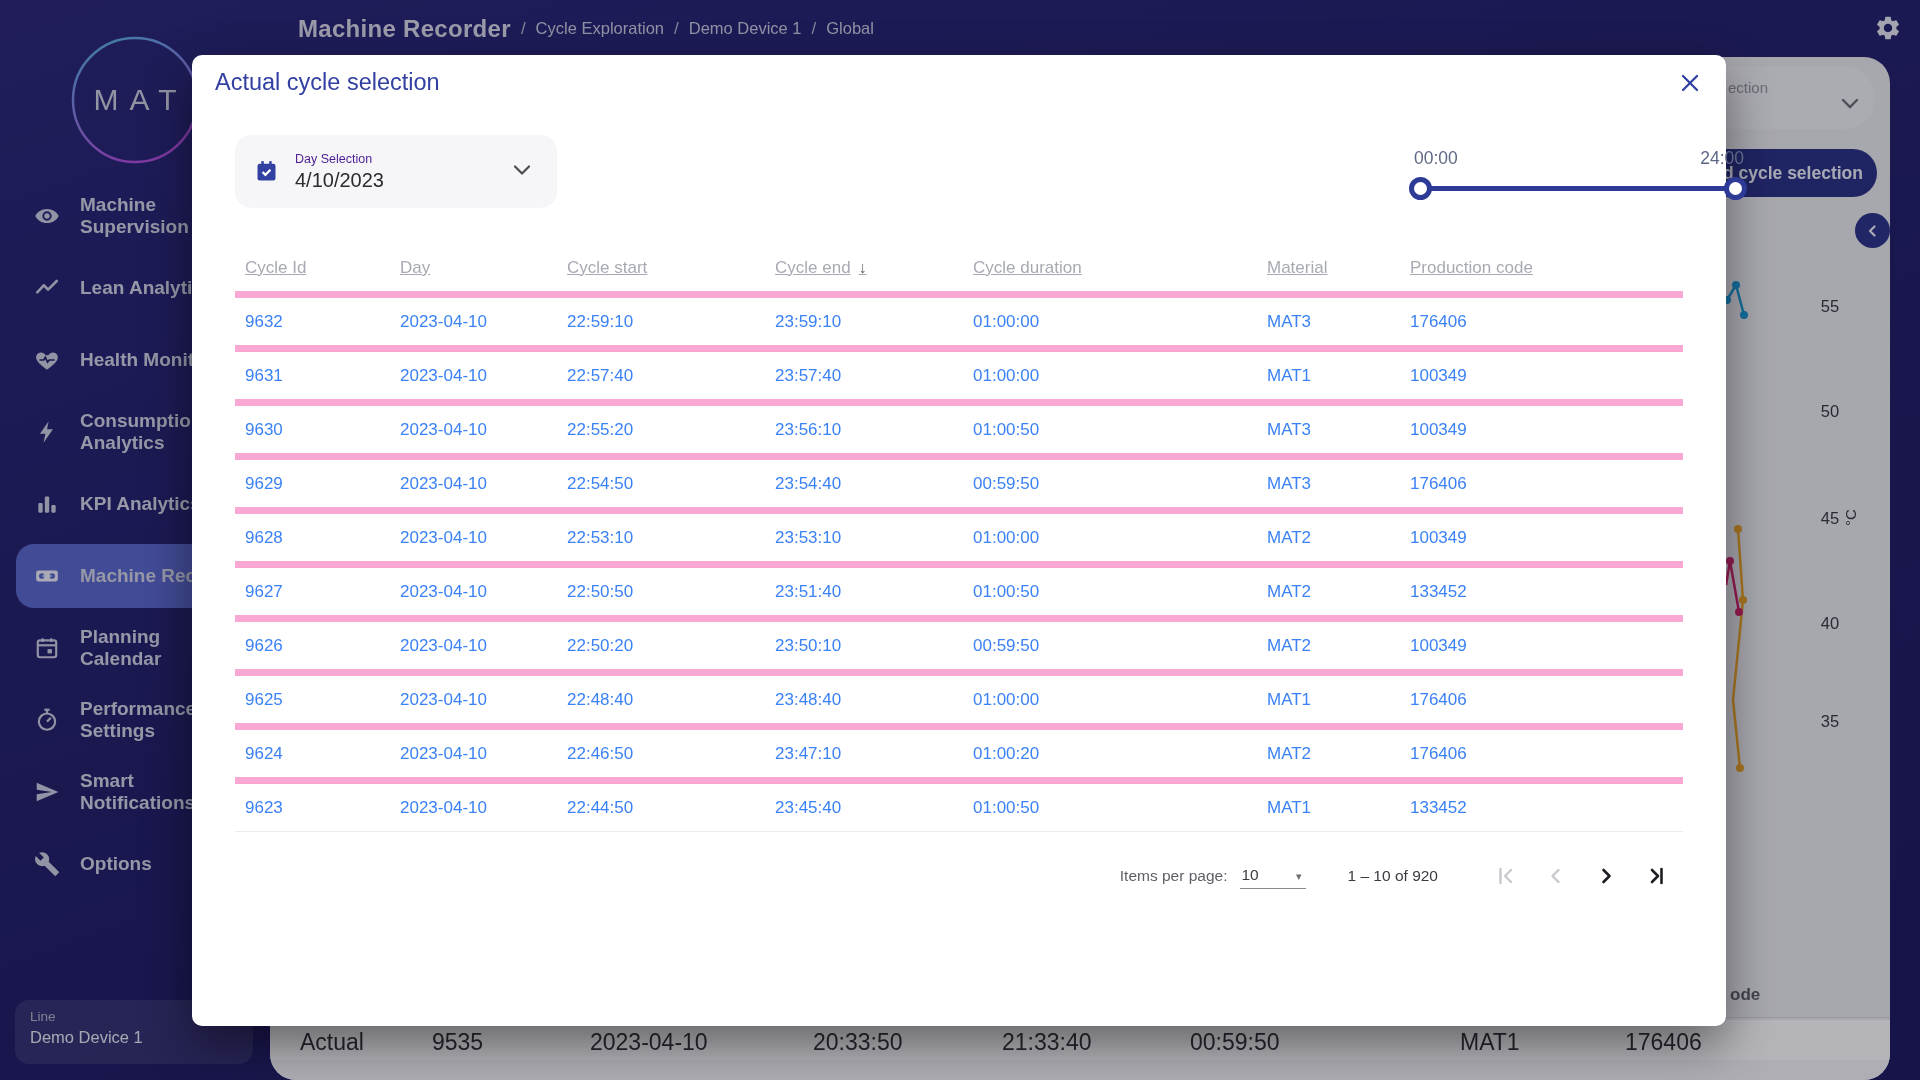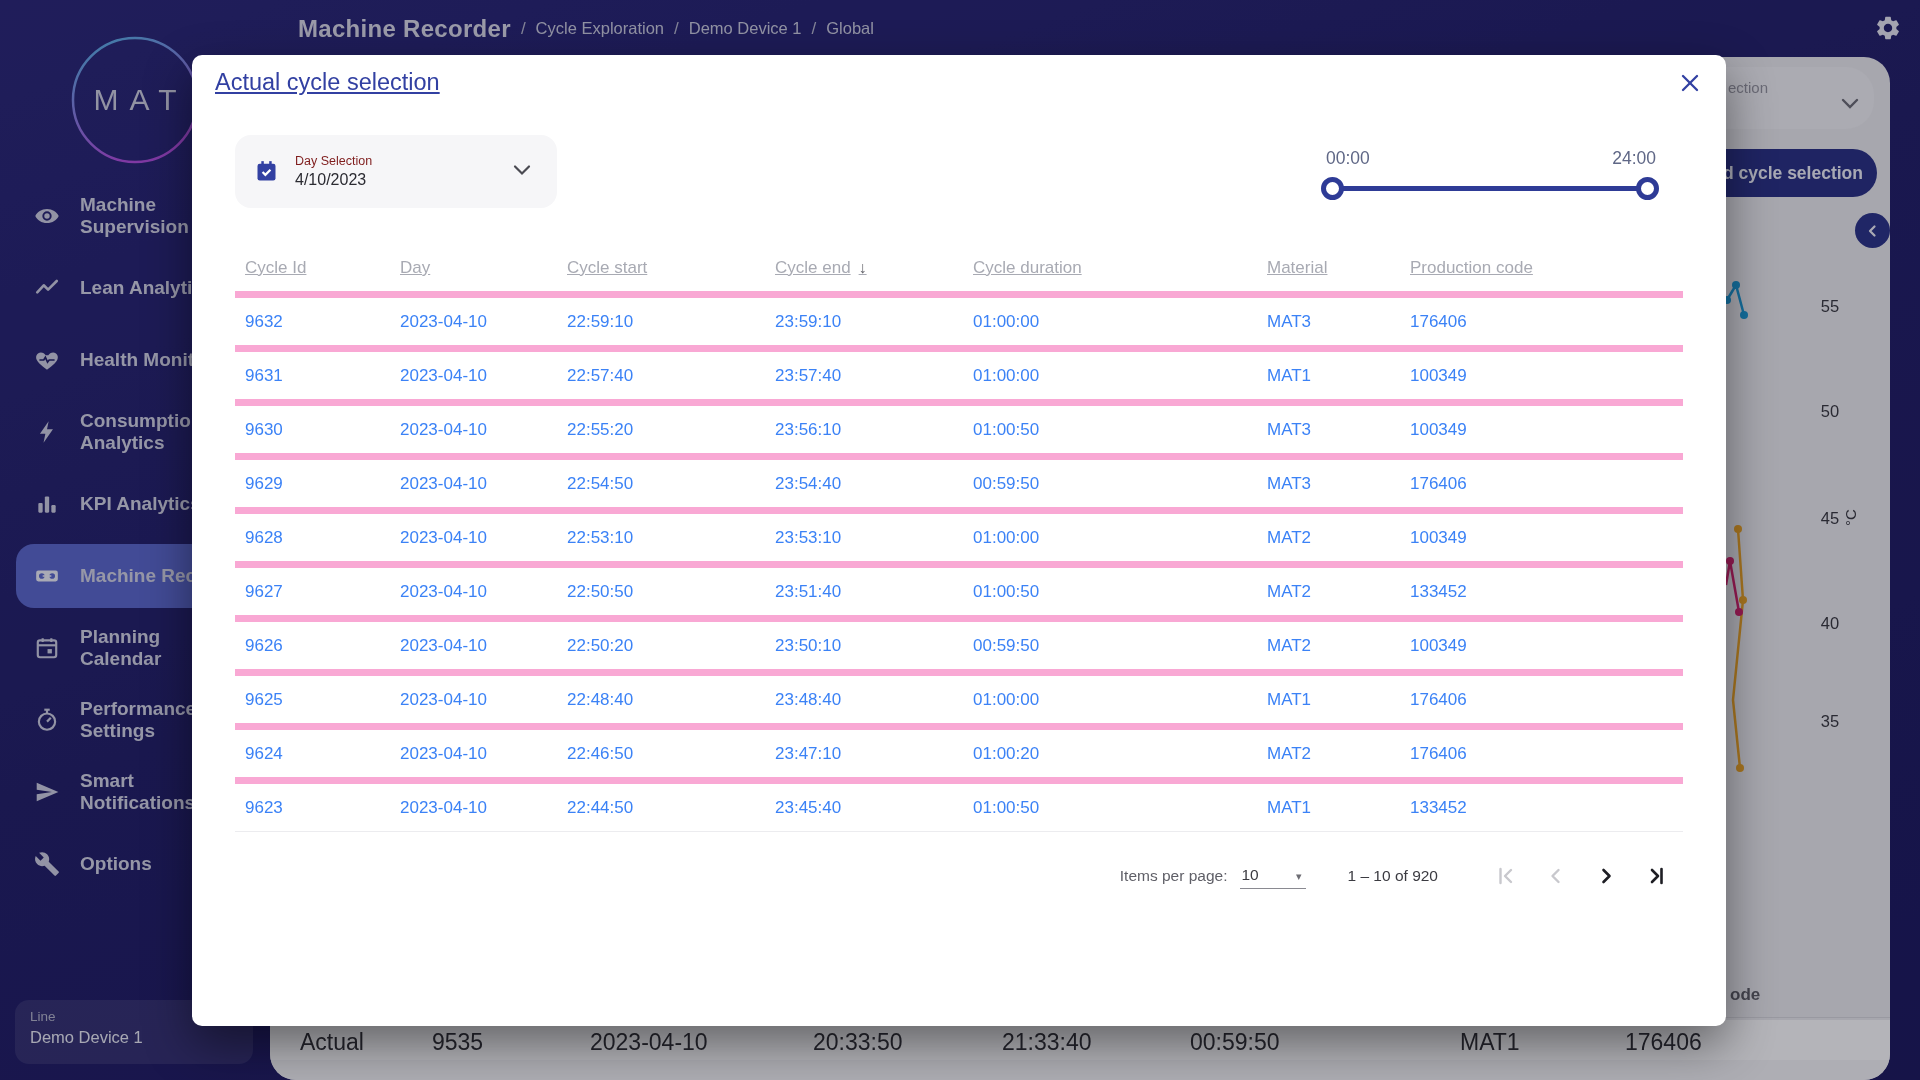--- a/index.html
+++ b/index.html
@@ -56,31 +56,31 @@
   .bg-cell-0{left:30px;} .bg-cell-1{left:162px;} .bg-cell-2{left:320px;} .bg-cell-3{left:543px;}
   .bg-cell-4{left:732px;} .bg-cell-5{left:920px;} .bg-cell-6{left:1190px;} .bg-cell-7{left:1355px;}
   .bg-below { position:absolute; left:0; top:1003px; width:1620px; height:20px; background:#f6f6f8; }
 
   
   .scrim { position:absolute; inset:0; background:rgba(6,6,22,.30); z-index:5; }
 
   
   .modal { position:absolute; left:192px; top:55px; width:1534px; height:971px; background:#fff;
            border-radius:10px; z-index:10; box-shadow:0 18px 48px rgba(0,0,0,.45); }
-  .modal-title { position:absolute; left:23px; top:14px; color:#3240a2; font-size:23.5px; font-weight:500;text-decoration:underline; }
+  .modal-title { position:absolute; left:23px; top:14px; color:#3240a2; font-size:23.5px; font-weight:500; }
   .modal-close { position:absolute; right:24px; top:16px; width:24px; height:24px; cursor:pointer; }
 
   .day-field { position:absolute; left:43px; top:80px; width:322px; height:73px; background:#f6f6f8;
                border-radius:16px; display:flex; align-items:center; padding-left:18px; cursor:pointer; }
   .day-texts { margin-left:15px; }
-  .day-label { color:#7f1d1d; font-size:12.5px; }
-  .day-value { color:#2b2b32; font-size:16px; margin-top:3px; }
+  .day-label { color:#4c1d95; font-size:12.5px; }
+  .day-value { color:#2b2b32; font-size:20px; margin-top:3px; }
   .day-chev { position:absolute; right:26px; top:29px; width:18px; height:12px; }
 
-  .slider { position:absolute; left:1140px; top:93px; width:316px; height:60px; }
+  .slider { position:absolute; left:1228px; top:93px; width:316px; height:60px; }
   .slider-label-start { position:absolute; left:-6px; top:0; color:#5f6786; font-size:17.5px; }
   .slider-label-end { position:absolute; right:-8px; top:0; color:#5f6786; font-size:17.5px; }
   .slider-track { position:absolute; left:0; top:38px; width:316px; height:5px; background:#2e3b96; border-radius:3px; cursor:pointer; }
   .slider-handle { position:absolute; top:29px; width:23px; height:23px; border-radius:50%;
                    background:#fff; border:5.5px solid #2e3b96; cursor:grab; }
   .handle-start { left:-11px; } .handle-end { right:-11px; }
 
   .table { position:absolute; left:43px; top:190px; width:1448px; }
   .thead, .trow { display:grid; grid-template-columns:155px 167px 208px 198px 294px 143px 1fr; align-items:center; }
   .thead { height:46px; color:#a8aab3; font-size:17px;text-decoration:underline; }

